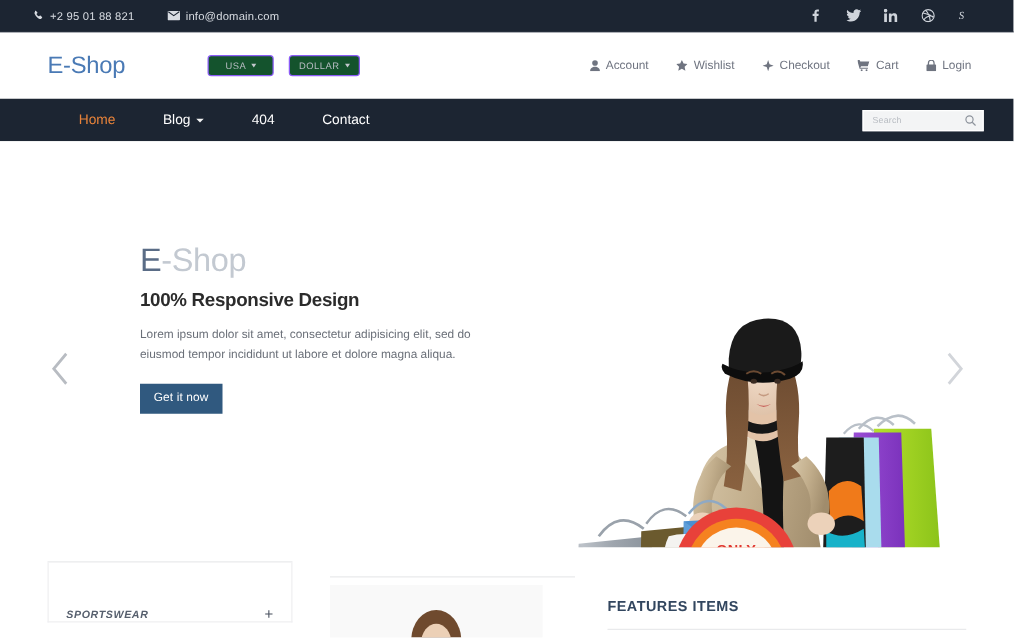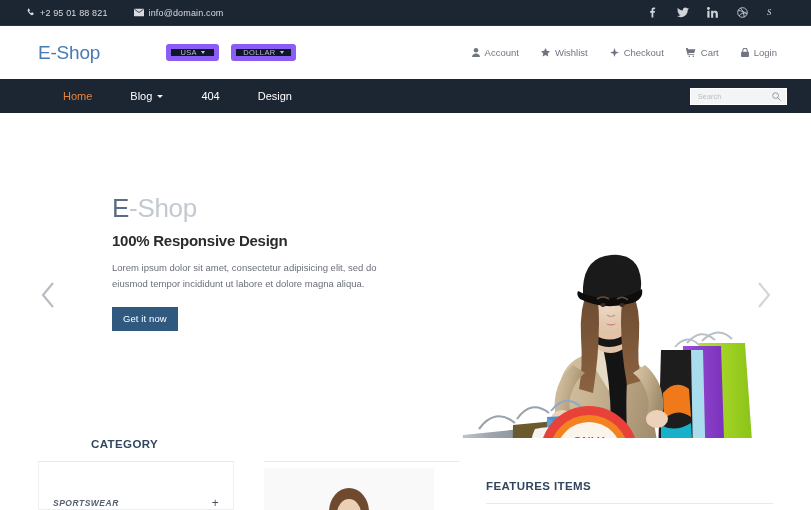--- a/index.html
+++ b/index.html
@@ -24,25 +24,25 @@
   .tb-item svg { display:block; }
   .tb-right { margin-left: auto; display: flex; align-items: center; gap: 17px; padding-right: 10px;}
   .soc { width: 13px; height: 13px; display:flex; align-items:center; justify-content:center; color:#cfd4db; font-size:10px; }
   .soc svg { display:block; }
 
   
   .header { height: 53px; background:#fff; display:flex; align-items:center; padding: 0 24px 0 38px; }
   .logo { color:#4a7ab5; font-size:19px; font-weight:400; letter-spacing:-0.2px; }
   .selects { display:flex; gap:12px; margin-left: 66px; }
   .sel {
-    border:5px solid #8b5cf6; border-radius:3px;
+    border:1px solid #8b5cf6; border-radius:3px;
     height:17px; min-width:53px;
     display:flex; align-items:center; justify-content:center; gap:4px;
     font-size:7.5px; color:#b9bdc4; letter-spacing:.4px; padding: 0 7px;
-    background:#0f172a;
+    background:#14532d;
   }
   .caret { width:0;height:0;border-left:2.5px solid transparent;border-right:2.5px solid transparent;border-top:3px solid #c3c7cd; }
   .hdr-right { margin-left:auto; display:flex; align-items:center; gap:22px; padding-right: 10px;}
   .hdr-link { display:flex; align-items:center; gap:5px; color:#6f7480; font-size:9.5px;text-align:right; }
   .hdr-link svg { display:block; }
 
   
   .navbar { height: 34px; background:#1c2532; display:flex; align-items:center; padding: 0 24px 0 44px; position:relative; }
   .nav-items { display:flex; align-items:center; gap: 0; }
   .nav-item {
@@ -220,21 +220,21 @@
         <span>Home</span>
       </a>
       <a class="nav-item">
         <span>Blog</span>
         <i class="nav-caret"></i>
       </a>
       <a class="nav-item">
         <span>404</span>
       </a>
       <a class="nav-item">
-        <span>Design</span>
+        <span>Contact</span>
       </a>
     </div>
     <div class="search-wrap">
       <div class="searchbox">
         <span class="ph">Search</span>
         <span>
           <svg width="9" height="9" viewBox="0 0 16 16" fill="none" stroke="#8d939c" stroke-width="1.7">
               <circle cx="6.4" cy="6.4" r="5.1"></circle>
               <path d="M10.3 10.3L15 15"></path>
             </svg>
@@ -389,21 +389,20 @@
             </svg>
         </span>
       </a>
     </div>
 
   </div>
 
   <div class="bottom">
     <div class="bot-grid">
       <div class="col-left">
-        <div class="sec-title">CATEGORY</div>
         <div class="hr"></div>
         <div class="cat-panel">
           <div class="cat-row">
             <span>SPORTSWEAR</span>
             <span class="plus">+</span>
           </div>
         </div>
       </div>
       <div class="col-right">
         <div style="display:flex;">

